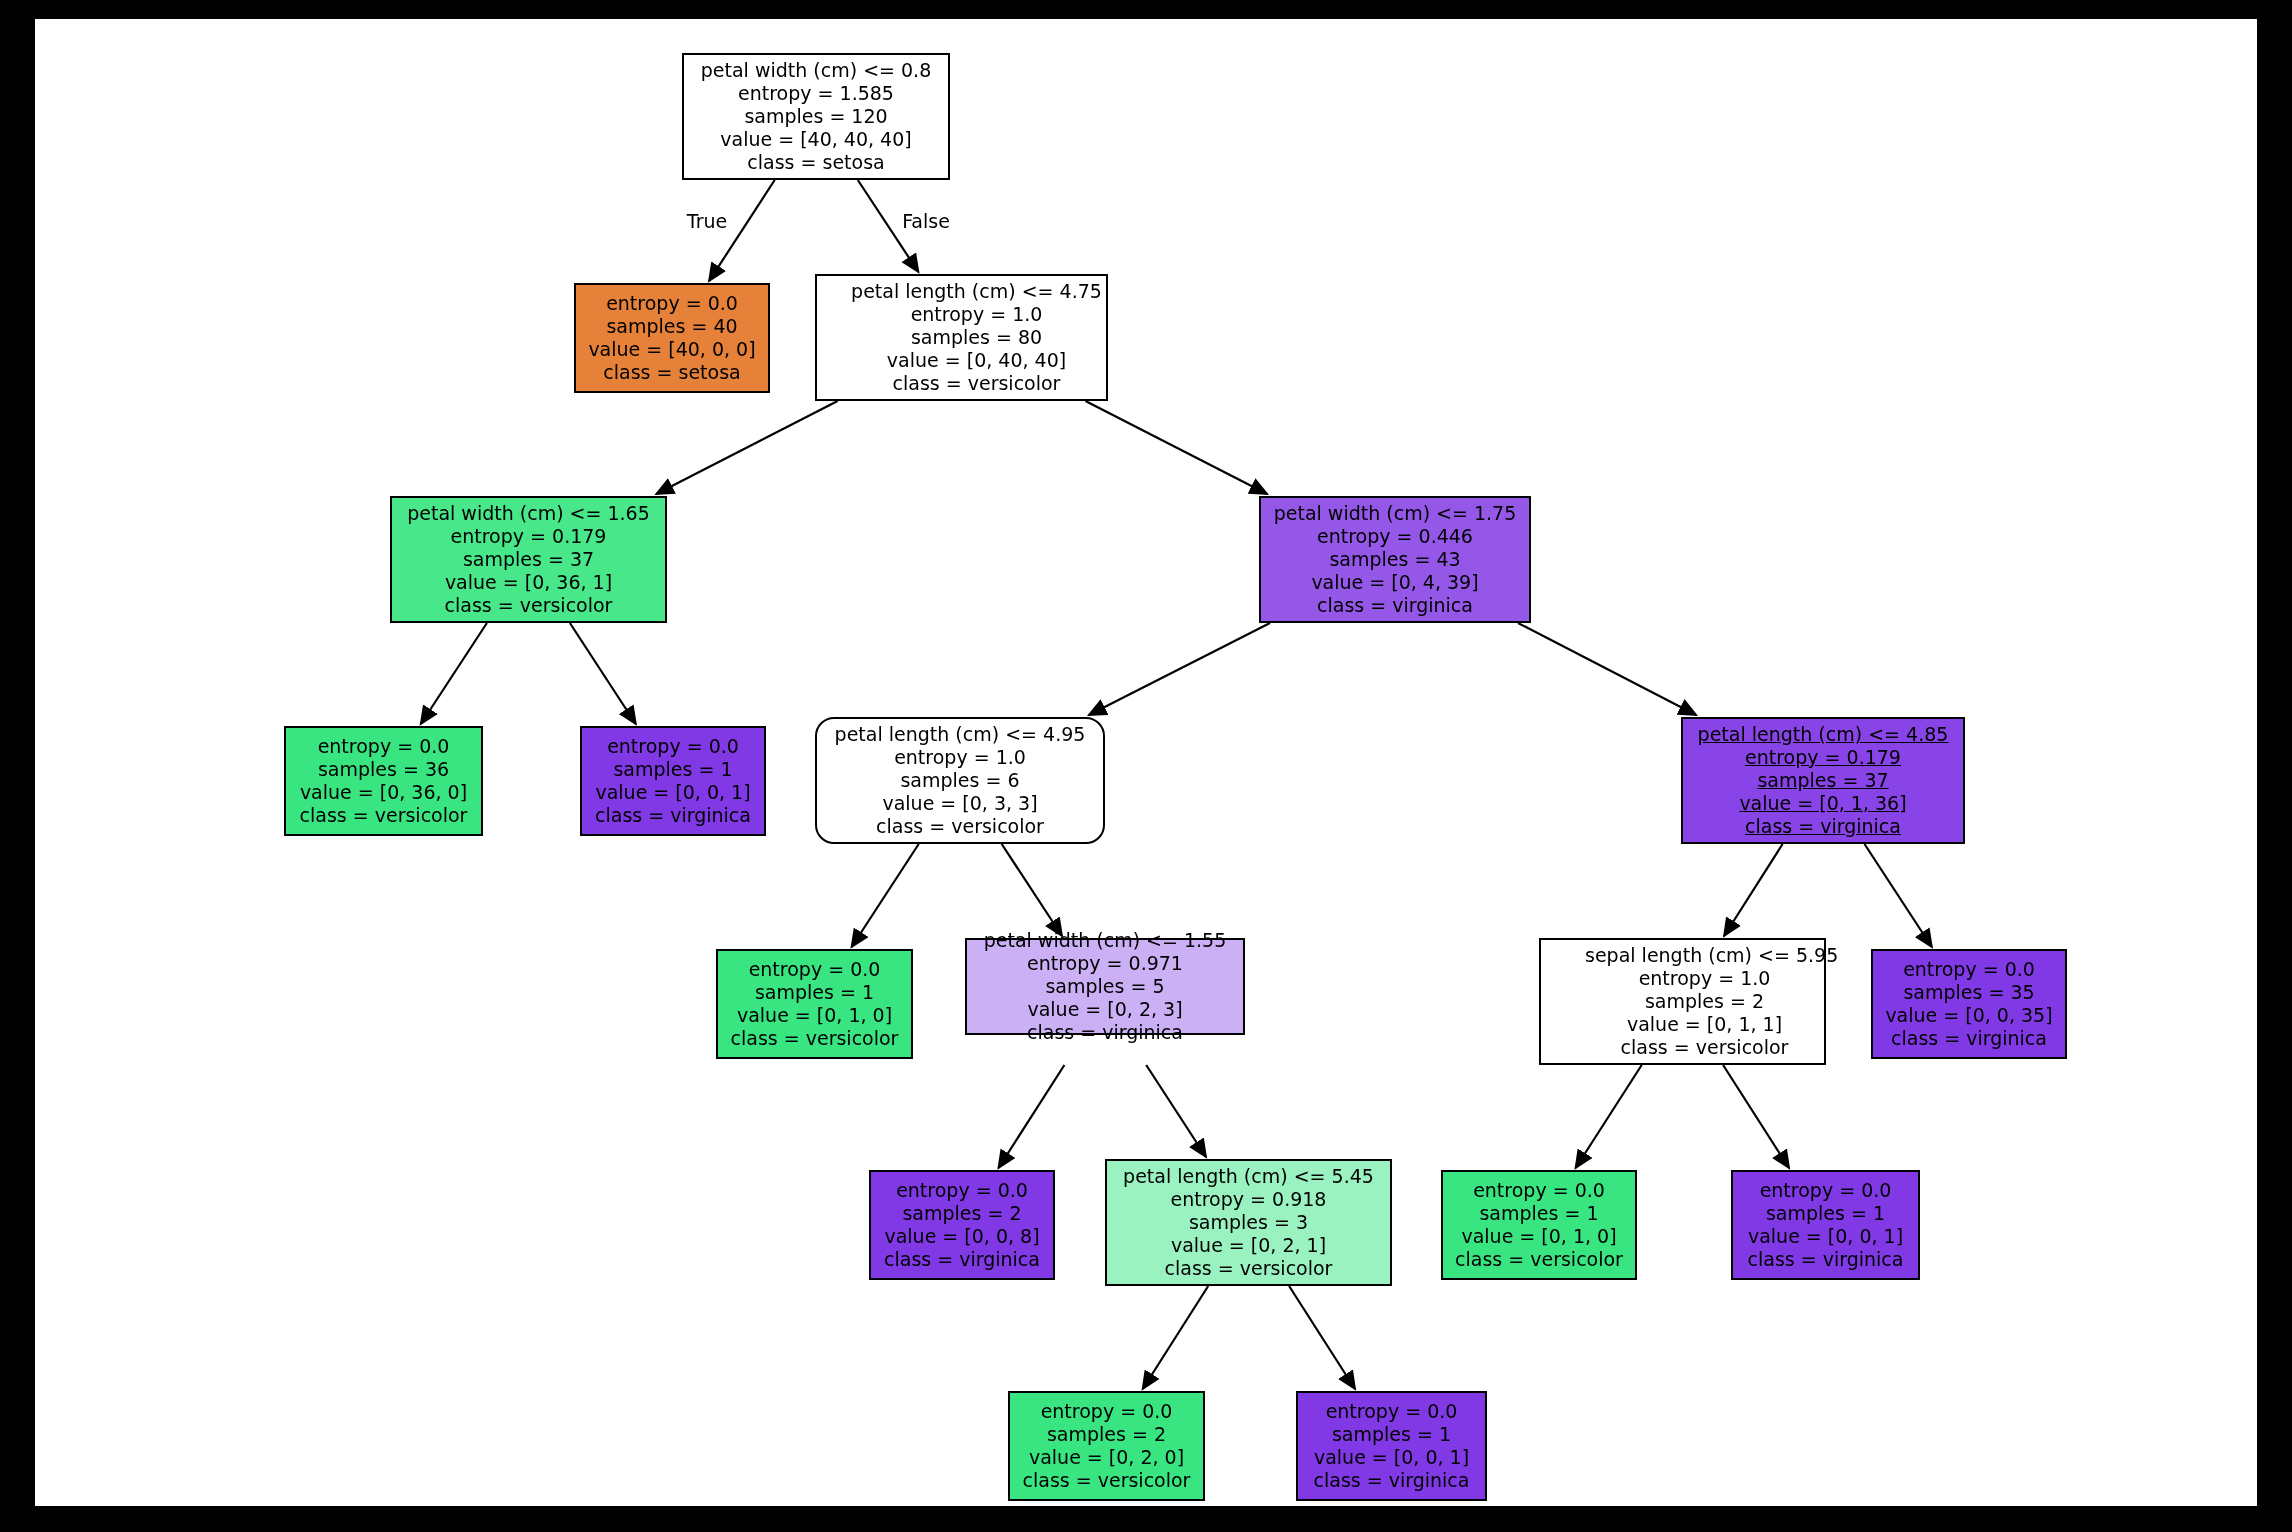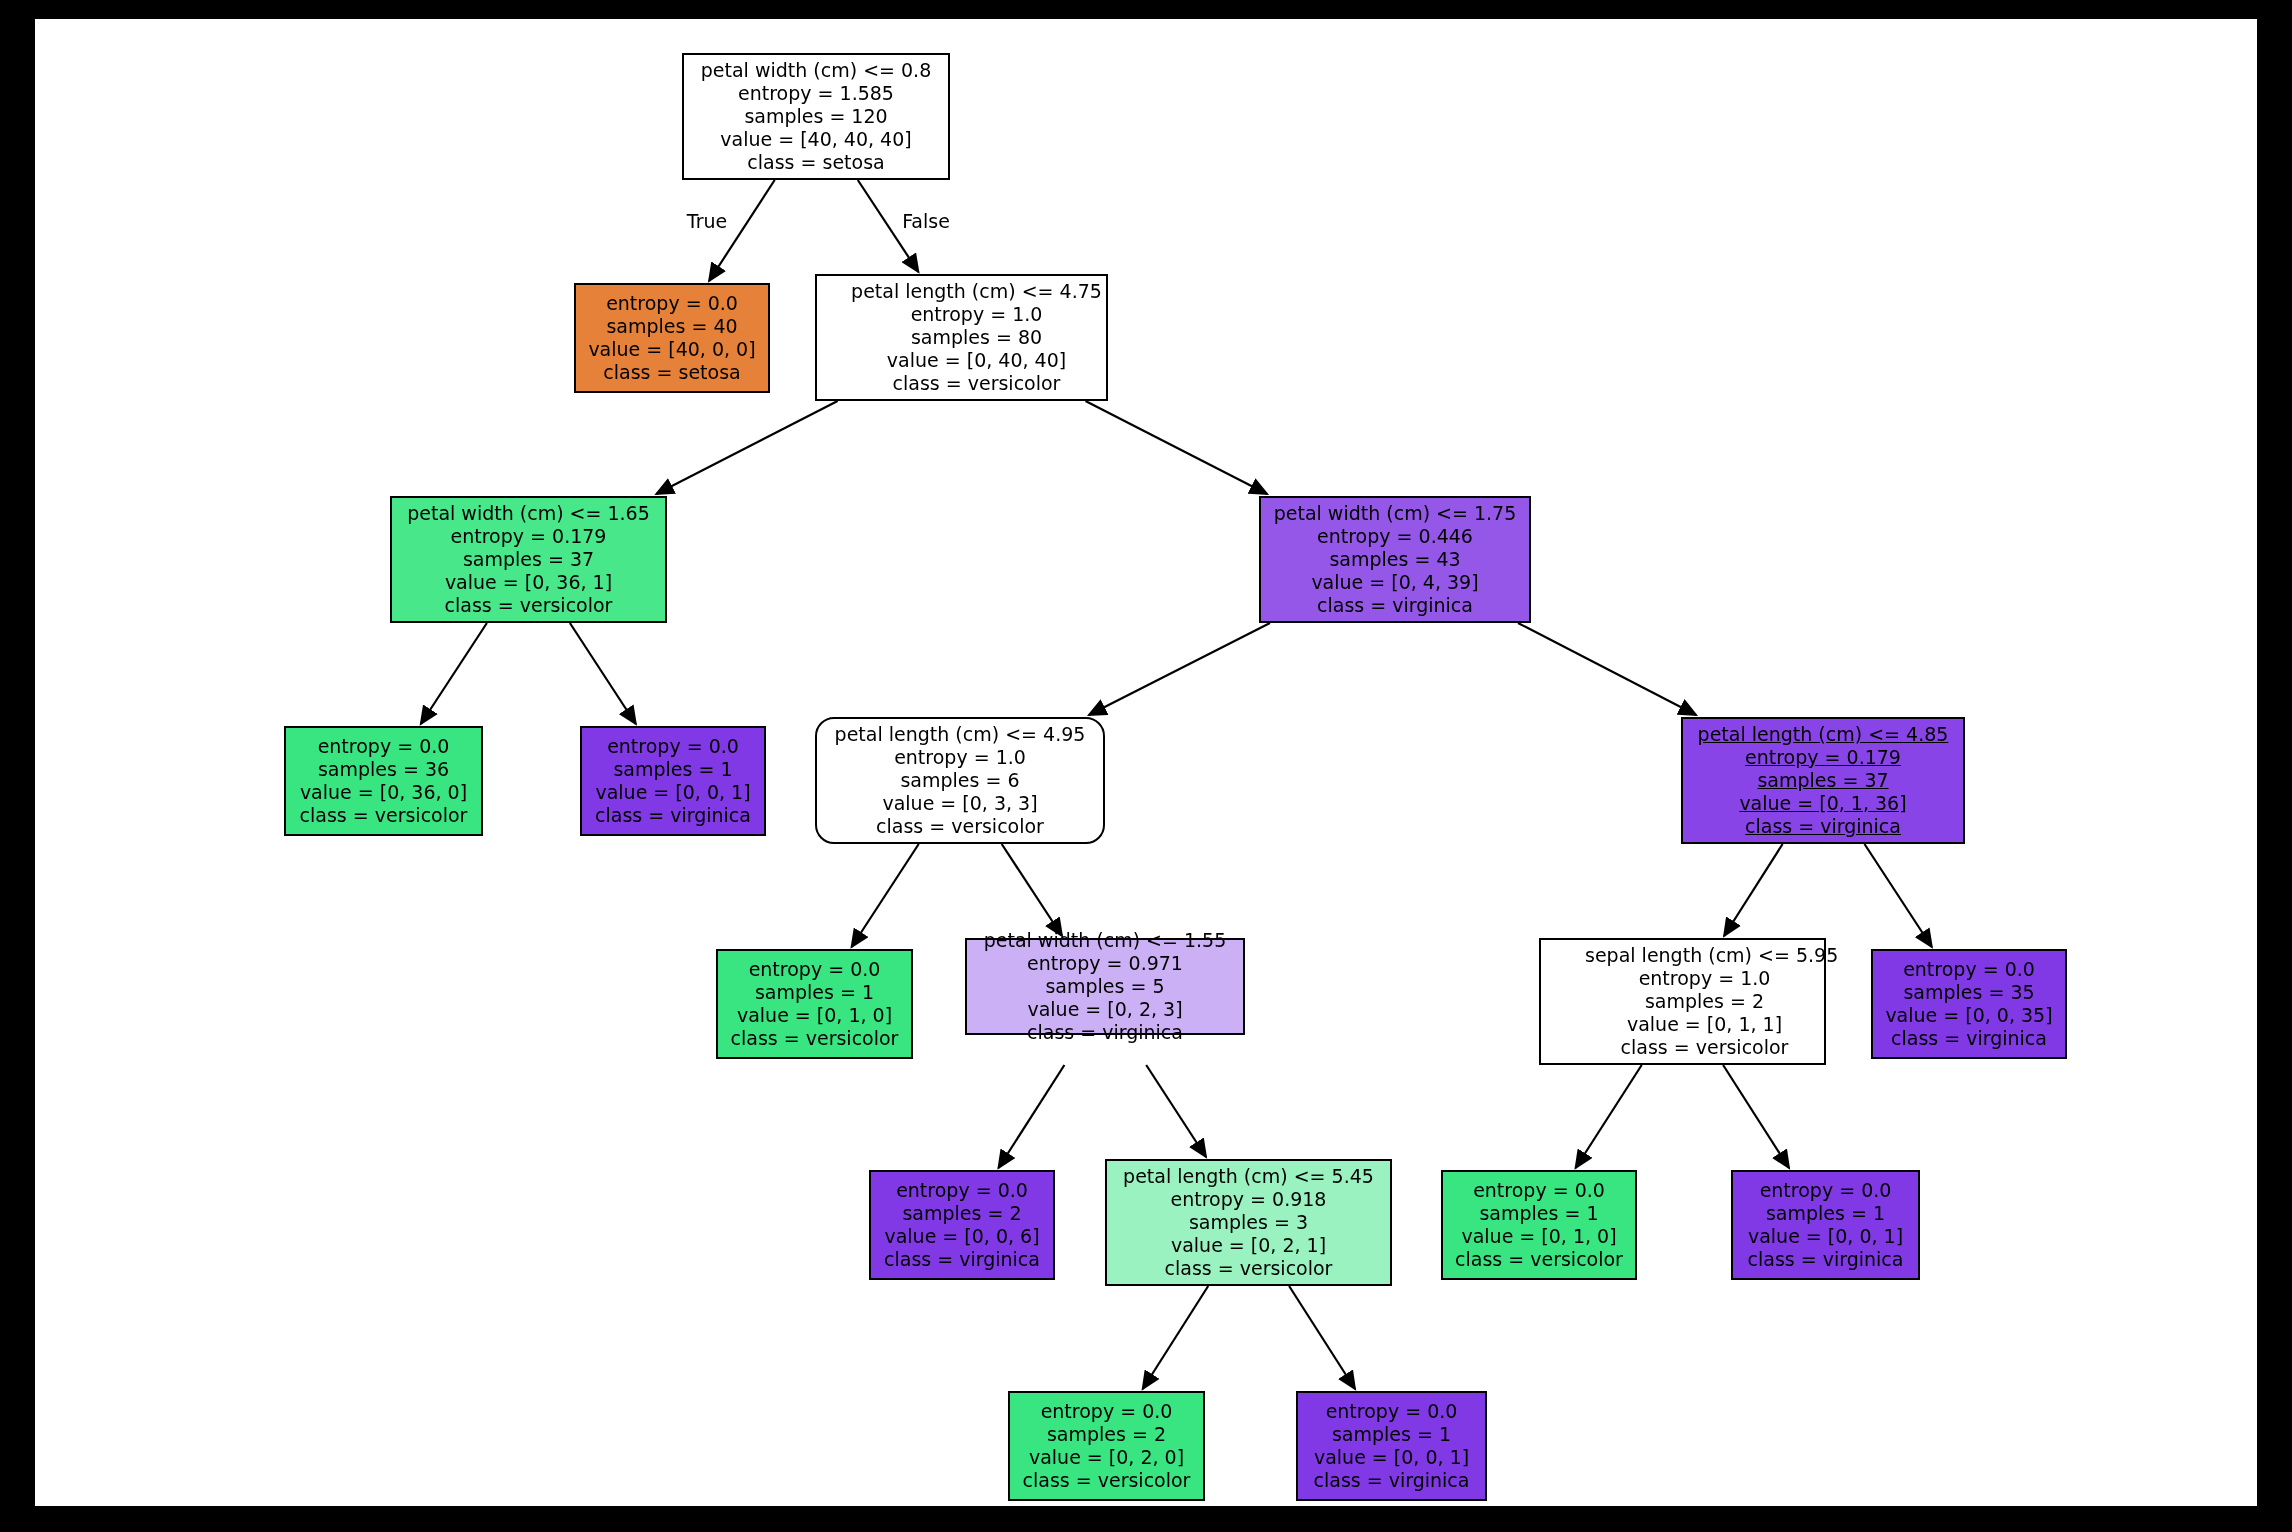--- a/index.html
+++ b/index.html
@@ -160,21 +160,21 @@
     </div>
     <div class="node" style="left: 1871px; top: 949px; width: 196px; height: 110px; background: rgb(129, 57, 229); border-color: rgb(0, 0, 0);">
       <div class="node-line">entropy = 0.0</div>
       <div class="node-line">samples = 35</div>
       <div class="node-line">value = [0, 0, 35]</div>
       <div class="node-line">class = virginica</div>
     </div>
     <div class="node" style="left: 869px; top: 1170px; width: 186px; height: 110px; background: rgb(129, 57, 229); border-color: rgb(0, 0, 0);">
       <div class="node-line">entropy = 0.0</div>
       <div class="node-line">samples = 2</div>
-      <div class="node-line">value = [0, 0, 6]</div>
+      <div class="node-line">value = [0, 0, 8]</div>
       <div class="node-line">class = virginica</div>
     </div>
     <div class="node" style="left: 1105px; top: 1159px; width: 287px; height: 127px; background: rgb(154, 242, 192); border-color: rgb(0, 0, 0);">
       <div class="node-line">petal length (cm) &lt;= 5.45</div>
       <div class="node-line">entropy = 0.918</div>
       <div class="node-line">samples = 3</div>
       <div class="node-line">value = [0, 2, 1]</div>
       <div class="node-line">class = versicolor</div>
     </div>
     <div class="node" style="left: 1441px; top: 1170px; width: 196px; height: 110px; background: rgb(57, 229, 129); border-color: rgb(0, 0, 0);">

